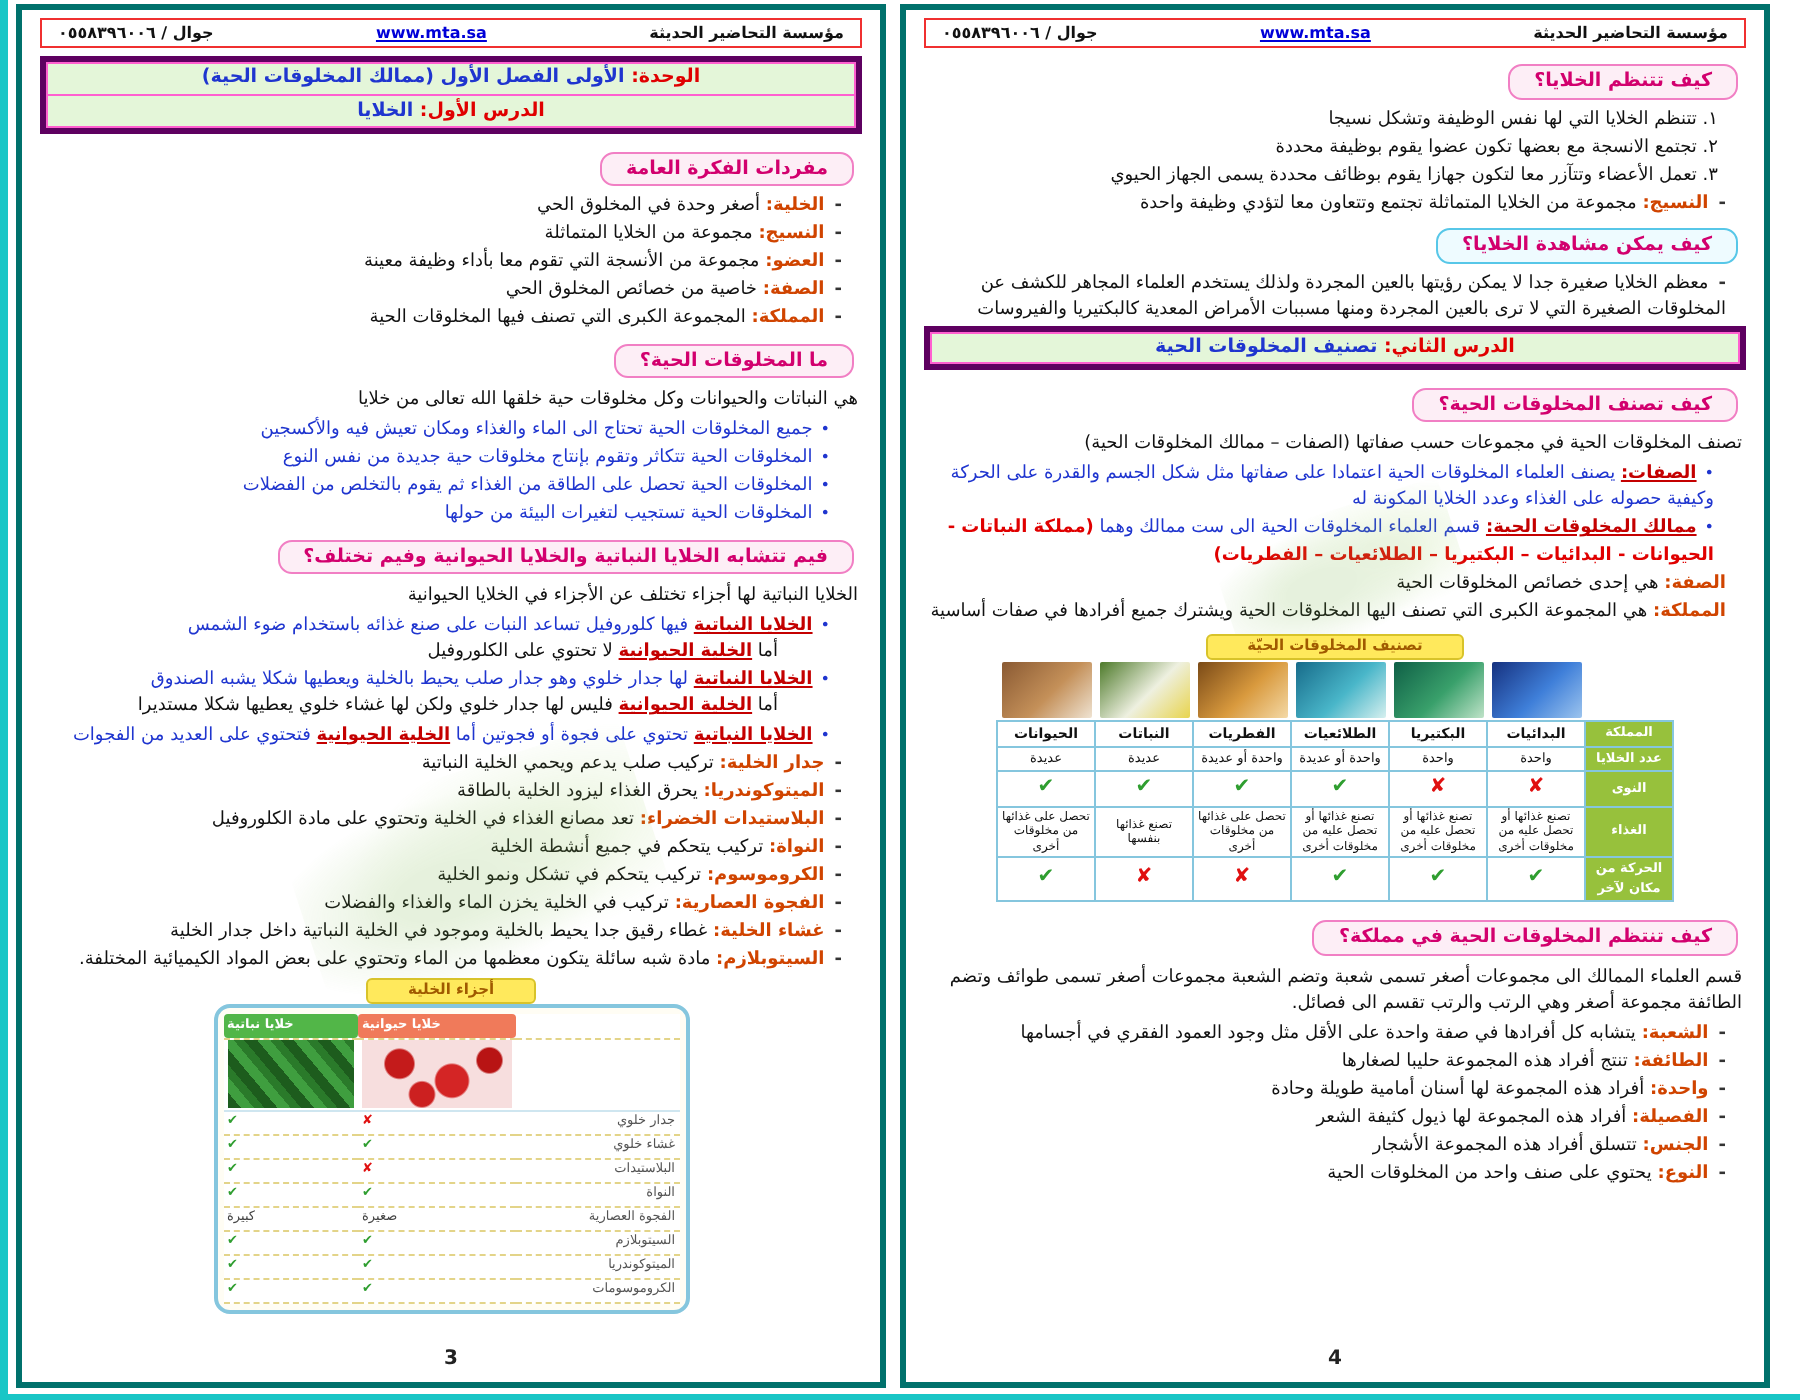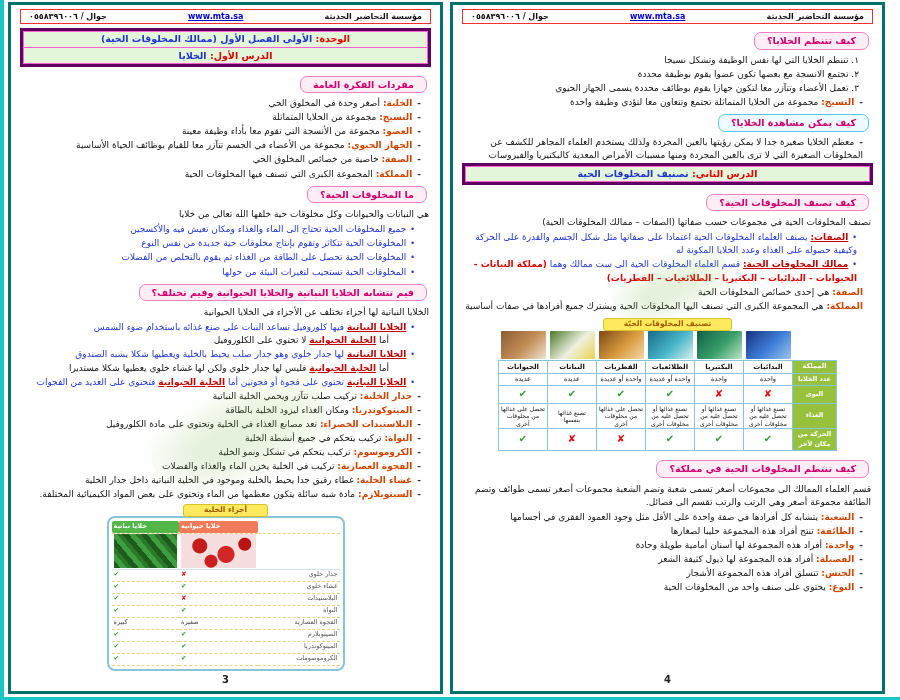--- a/index.html
+++ b/index.html
@@ -115,21 +115,20 @@
       <div class="ub-row"><span class="lbl">الوحدة:</span> <span class="blu">الأولى الفصل الأول (ممالك المخلوقات الحية)</span></div>
       <div class="ub-sep"></div>
       <div class="ub-row"><span class="lbl">الدرس الأول:</span> <span class="blu">الخلايا</span></div>
     </div>
 
     <div><span class="pill">مفردات الفكرة العامة</span></div>
     <div>
       <div class="def"><span class="dash">-</span><span class="term">الخلية:</span> <span>أصغر وحدة في المخلوق الحي</span></div>
       <div class="def"><span class="dash">-</span><span class="term">النسيج:</span> <span>مجموعة من الخلايا المتماثلة</span></div>
       <div class="def"><span class="dash">-</span><span class="term">العضو:</span> <span>مجموعة من الأنسجة التي تقوم معا بأداء وظيفة معينة</span></div>
-      <div class="def"><span class="dash">-</span><span class="term">الجهاز الحيوي:</span> <span>مجموعة من الأعضاء في الجسم تتآزر معا للقيام بوظائف الحياة الأساسية</span></div>
       <div class="def"><span class="dash">-</span><span class="term">الصفة:</span> <span>خاصية من خصائص المخلوق الحي</span></div>
       <div class="def"><span class="dash">-</span><span class="term">المملكة:</span> <span>المجموعة الكبرى التي تصنف فيها المخلوقات الحية</span></div>
     </div>
 
     <div><span class="pill">ما المخلوقات الحية؟</span></div>
     <div class="intro">هي النباتات والحيوانات وكل مخلوقات حية خلقها الله تعالى من خلايا</div>
     <div>
       <div class="blt"><span class="bdot">•</span><span class="blutx">جميع المخلوقات الحية تحتاج الى الماء والغذاء ومكان تعيش فيه والأكسجين</span></div>
       <div class="blt"><span class="bdot">•</span><span class="blutx">المخلوقات الحية تتكاثر وتقوم بإنتاج مخلوقات حية جديدة من نفس النوع</span></div>
       <div class="blt"><span class="bdot">•</span><span class="blutx">المخلوقات الحية تحصل على الطاقة من الغذاء ثم يقوم بالتخلص من الفضلات</span></div>
@@ -146,22 +145,22 @@
       <div class="blt">
         <span class="bdot">•</span><span class="rterm">الخلايا النباتية</span><span class="blutx"> لها جدار خلوي وهو جدار صلب يحيط بالخلية ويعطيها شكلا يشبه الصندوق</span><br>
         <span class="indent"><span>أما </span><span class="rterm">الخلية الحيوانية</span><span> فليس لها جدار خلوي ولكن لها غشاء خلوي يعطيها شكلا مستديرا</span></span>
       </div>
       <div class="blt">
         <span class="bdot">•</span><span class="rterm">الخلايا النباتية</span><span class="blutx"> تحتوي على فجوة أو فجوتين أما </span><span class="rterm">الخلية الحيوانية</span><span class="blutx"> فتحتوي على العديد من الفجوات</span>
       </div>
     </div>
 
     <div>
-      <div class="def"><span class="dash">-</span><span class="term">جدار الخلية:</span> <span>تركيب صلب تتآزر ويحمي الخلية النباتية</span></div>
-      <div class="def"><span class="dash">-</span><span class="term">الميتوكوندريا:</span> <span>ومكان الغذاء ليزود الخلية بالطاقة</span></div>
+      <div class="def"><span class="dash">-</span><span class="term">جدار الخلية:</span> <span>تركيب صلب يدعم ويحمي الخلية النباتية</span></div>
+      <div class="def"><span class="dash">-</span><span class="term">الميتوكوندريا:</span> <span>يحرق الغذاء ليزود الخلية بالطاقة</span></div>
       <div class="def"><span class="dash">-</span><span class="term">البلاستيدات الخضراء:</span> <span>تعد مصانع الغذاء في الخلية وتحتوي على مادة الكلوروفيل</span></div>
       <div class="def"><span class="dash">-</span><span class="term">النواة:</span> <span>تركيب يتحكم في جميع أنشطة الخلية</span></div>
       <div class="def"><span class="dash">-</span><span class="term">الكروموسوم:</span> <span>تركيب يتحكم في تشكل ونمو الخلية</span></div>
       <div class="def"><span class="dash">-</span><span class="term">الفجوة العصارية:</span> <span>تركيب في الخلية يخزن الماء والغذاء والفضلات</span></div>
       <div class="def"><span class="dash">-</span><span class="term">غشاء الخلية:</span> <span>غطاء رقيق جدا يحيط بالخلية وموجود في الخلية النباتية داخل جدار الخلية</span></div>
       <div class="def"><span class="dash">-</span><span class="term">السيتوبلازم:</span> <span>مادة شبه سائلة يتكون معظمها من الماء وتحتوي على بعض المواد الكيميائية المختلفة.</span></div>
     </div>
 
     <div class="t1-wrap">
       <span class="ttl-tab">أجزاء الخلية</span>

